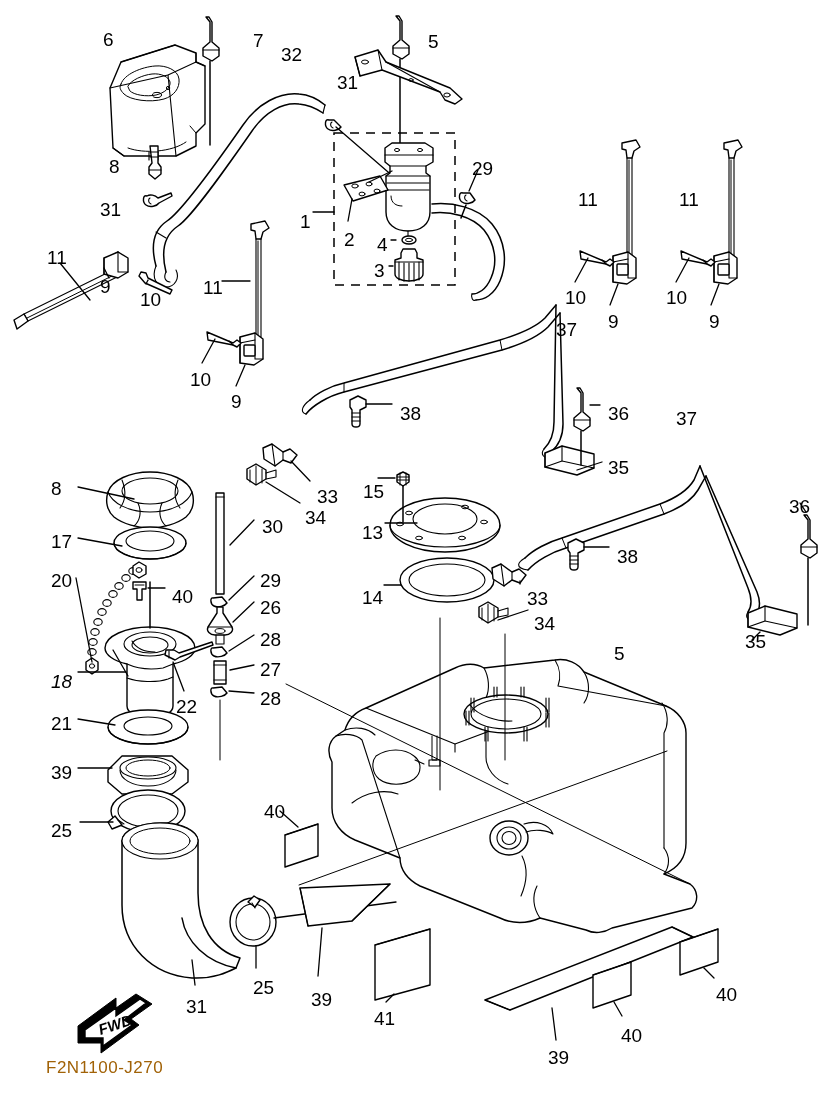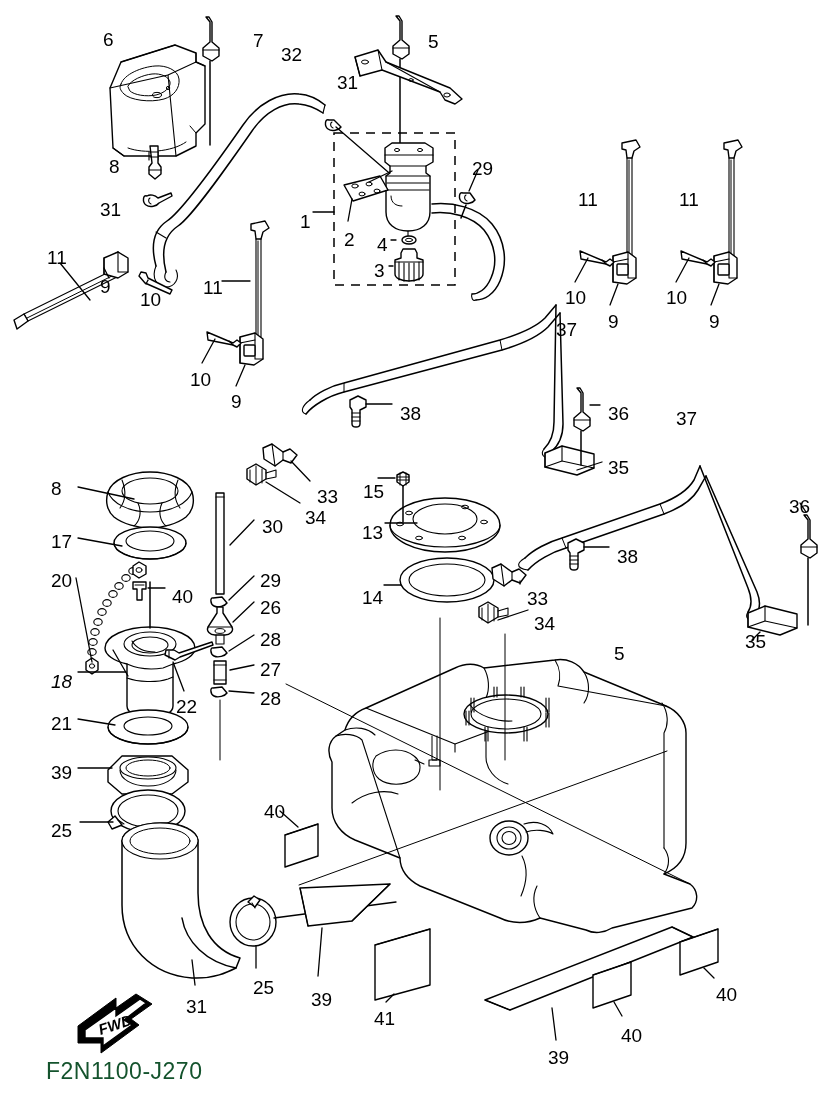--- a/index.html
+++ b/index.html
@@ -18,22 +18,22 @@
     font-size:19px;
     font-weight:400;
     color:#000;
     line-height:1;
     white-space:nowrap;
     letter-spacing:0px;
   }
   .code{
     position:absolute;
     font-family:"Liberation Sans", sans-serif;
-    font-size:23px;
-    color:#14532d;
+    font-size:17px;
+    color:#a16207;
     white-space:nowrap;
     letter-spacing:.5px;
   }
   .fwdtxt{
     position:absolute;
     font-family:"Liberation Sans", sans-serif;
     font-size:15px;
     font-weight:bold;
     font-style:italic;
     color:#000;

